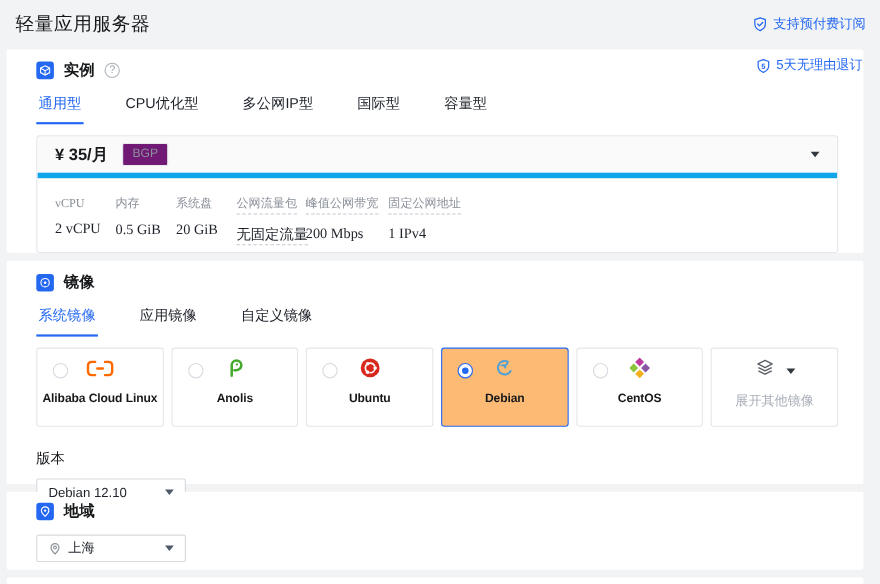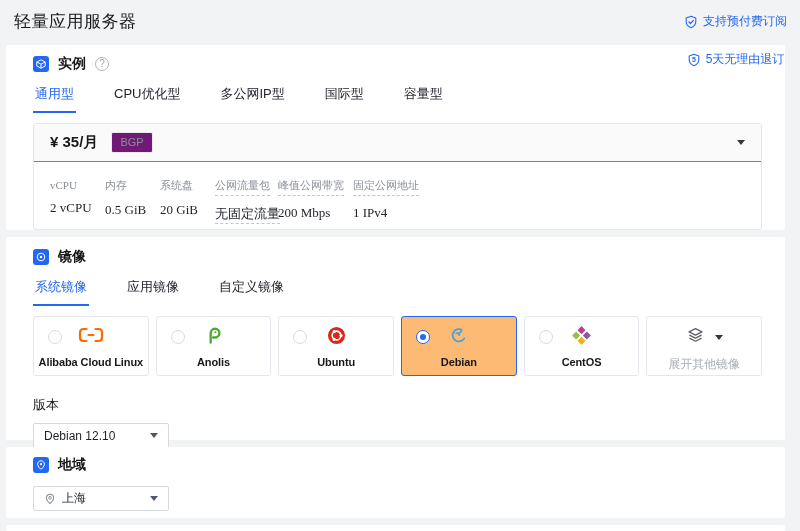--- a/index.html
+++ b/index.html
@@ -28,37 +28,37 @@
   .section-icon { width:16px; height:16px; background:#2468F2; border-radius:3px; display:flex; align-items:center; justify-content:center; flex:none; }
   .section-title { font-size:14px; font-weight:bold; color:#16181A; }
   .help-icon { width:14px; height:14px; border:1px solid #ADB2BA; border-radius:50%; color:#9DA3AC; font-size:10px; line-height:12px; text-align:center; cursor:pointer; }
 
   .tabs { display:flex; gap:36px; margin-bottom:10px; }
   .tab { font-size:13px; color:#1D2129; padding:0 2px 8px; border-bottom:2px solid transparent; cursor:pointer; white-space:nowrap; }
   .tab.active { color:#2468F2; border-bottom-color:#2468F2; }
 
   
   .plan-box { border:1px solid #E5E6EB; border-radius:3px; height:107px; overflow:hidden; }
-  .plan-head { height:38px; background:#FAFAFB; border-bottom:1px solid #0ea5e9; display:flex; align-items:center; padding:0 16px; cursor:pointer; }
+  .plan-head { height:38px; background:#FAFAFB; border-bottom:5px solid #0ea5e9; display:flex; align-items:center; padding:0 16px; cursor:pointer; }
   .plan-price { font-size:15px; font-weight:bold; color:#16181A; }
   .plan-tag { margin-left:13px; background:#701a75; border:1px solid #E9EAEE; color:#8A9099; font-size:11px; line-height:1; padding:4px 8px; border-radius:2px; }
   .caret { width:0; height:0; border-left:4px solid transparent; border-right:4px solid transparent; border-top:5px solid #33383E; }
   .plan-head .caret { margin-left:auto; }
   .plan-specs { display:flex; padding:13px 16px 0; }
   .spec { white-space:nowrap;font-family:Liberation Serif, serif; }
   .spec.c1,.spec.c2,.spec.c3 { width:55px; }
   .spec.c4 { width:63px; } .spec.c5 { width:75px; } .spec.c6 { width:80px; }
   .spec .lab { font-size:11px; color:#8A9099; margin-bottom:9px; display:inline-block; }
   .spec .lab-wrap { margin-bottom:0; }
   .spec .val { font-size:13px; color:#1D2129; }
   .dashed { border-bottom:1px dashed #C2C7CF; padding-bottom:2px; cursor:help; }
 
   
   .os-row { display:flex; gap:7px; margin-bottom:13px; }
-  .os-card { flex:1; height:60px; border:1px solid #E5E6EB; border-radius:3px; padding:9px 4px 0; background:#fff; cursor:pointer; position:relative; }
+  .os-card { flex:1; height:72px; border:1px solid #E5E6EB; border-radius:3px; padding:9px 4px 0; background:#fff; cursor:pointer; position:relative; }
   .os-card.selected { border-color:#2468F2; background:#fdba74; }
   .os-top { position:relative; height:22px; display:flex; align-items:center; justify-content:center; }
   .radio { position:absolute; left:10px; top:4px; width:14px; height:14px; border:1px solid #D8DBE0; border-radius:50%; background:#fff; }
   .radio.checked { border-color:#2468F2; }
   .radio.checked::after { content:""; position:absolute; left:3px; top:3px; width:6px; height:6px; border-radius:50%; background:#2468F2; }
   .os-name { text-align:center; font-size:11px; font-weight:bold; color:#16181A; margin-top:8px; white-space:nowrap; overflow:hidden; letter-spacing:-0.1px; }
   .os-name.muted { color:#A9AEB8; font-weight:normal; font-size:12px; }
   .expander-top { display:flex; align-items:center; justify-content:center; gap:10px; height:22px; }
   .caret.small { border-top-color:#33383E; }
 

